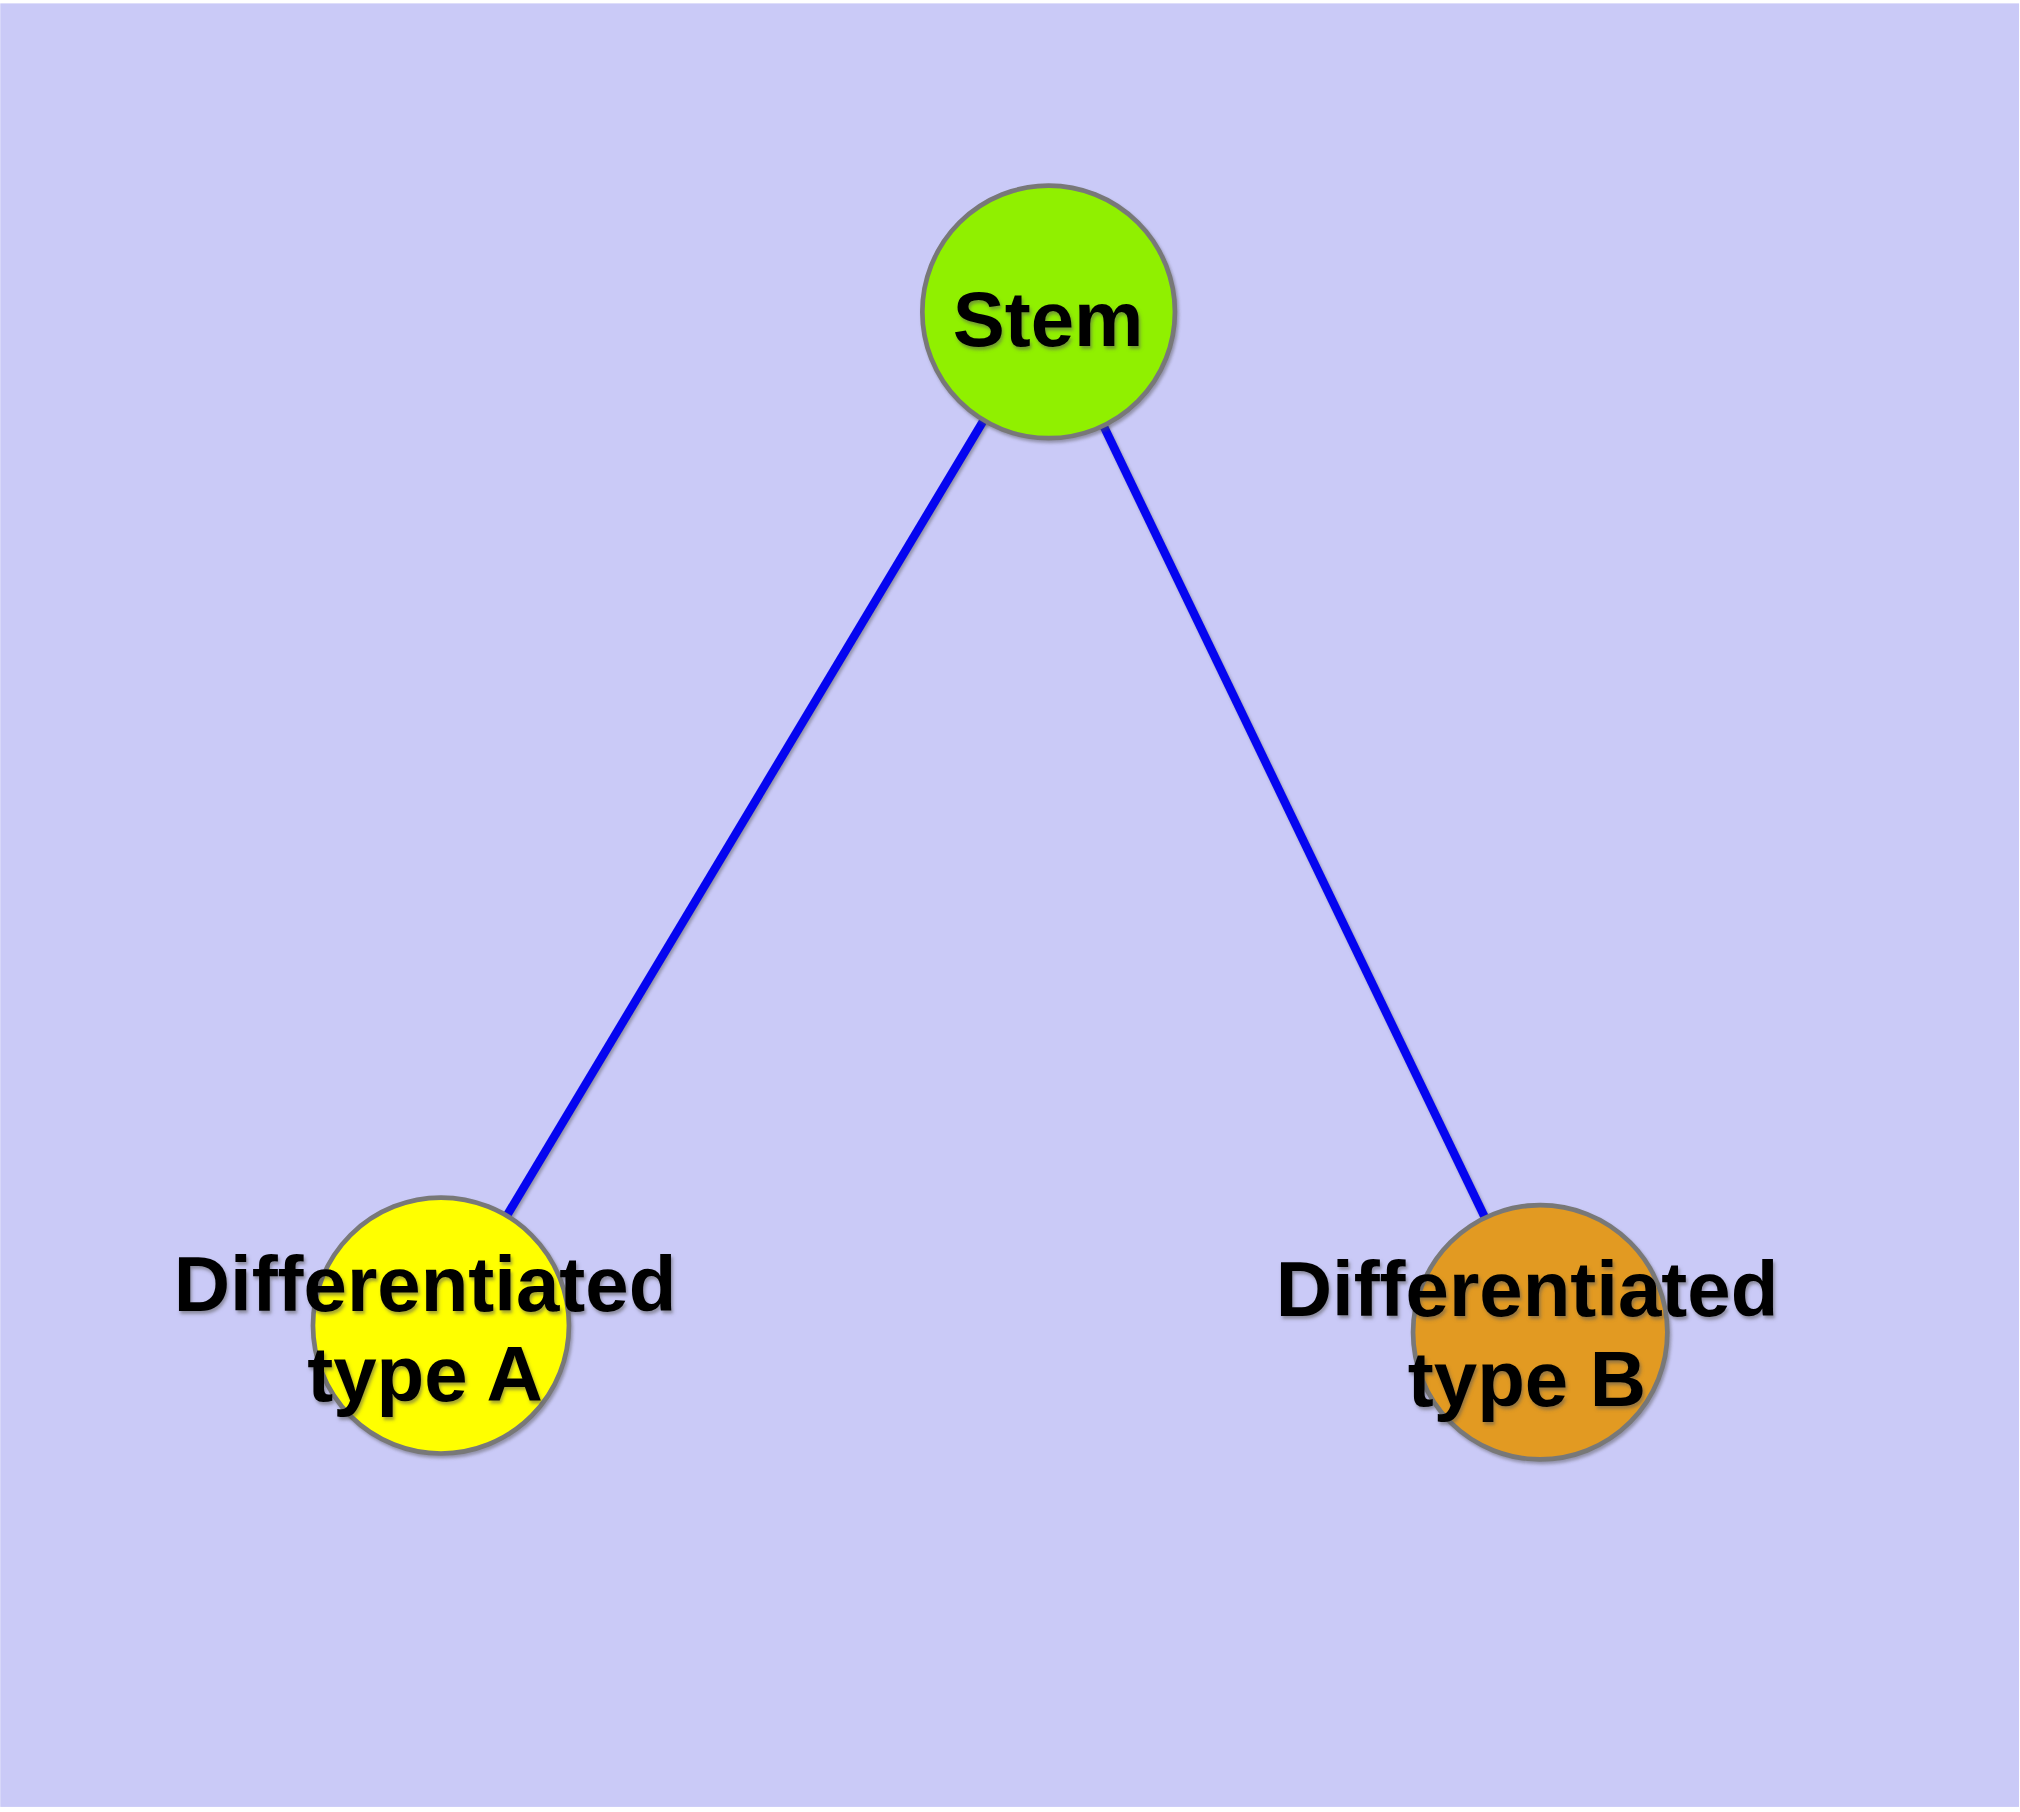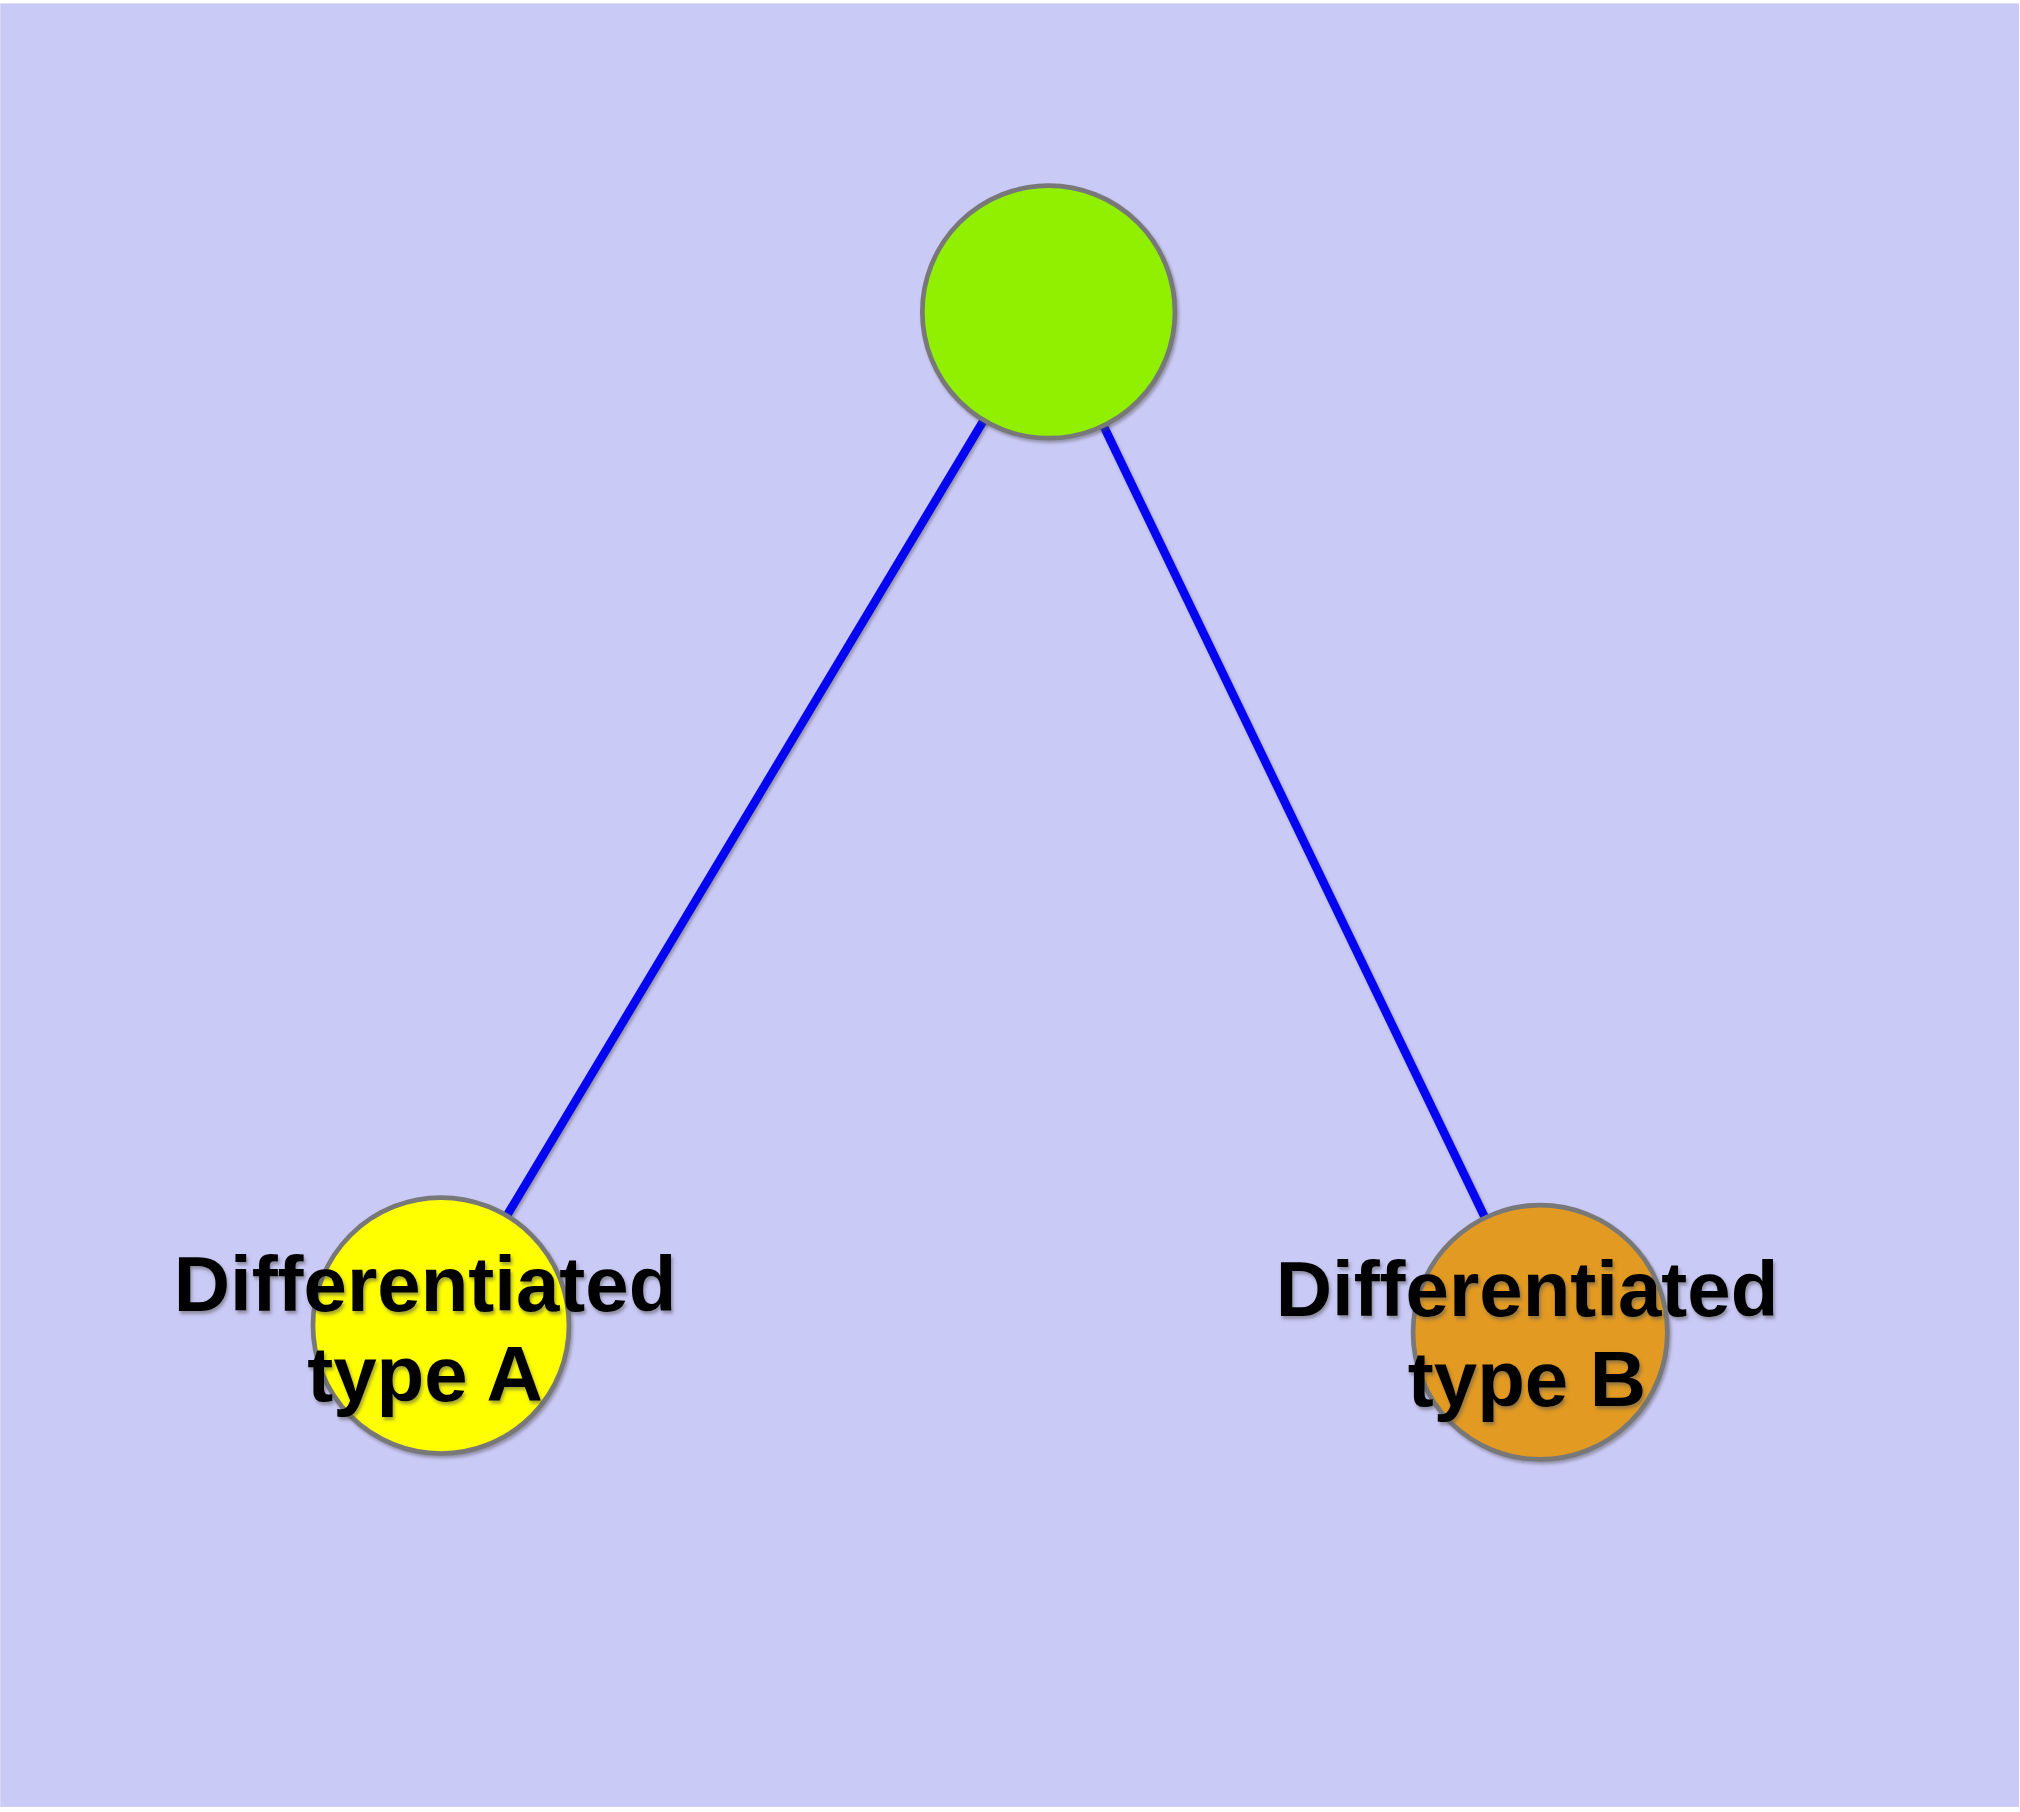--- a/index.html
+++ b/index.html
@@ -59,20 +59,21 @@
 
     <line class="edge" x1="1237" y1="368" x2="1817" y2="1572" stroke="#0505f0"></line>
 
     <circle class="node" cx="1237" cy="368" r="149" fill="#90f000" stroke="#787878"></circle>
 
     <circle class="node" cx="520" cy="1564" r="151" fill="#ffff00" stroke="#787878"></circle>
 
     <circle class="node" cx="1817" cy="1572" r="150" fill="#e29a22" stroke="#787878"></circle>
   </svg>
 
+  <div class="node-label" style="left:1048px; top:319px;">Stem</div>
 
   <div class="node-label" style="left:425px; top:1329px;">Differentiated
 type A</div>
 
   <div class="node-label" style="left:1527px; top:1334px;">Differentiated
 type B</div>
 
 </div>
 
 

